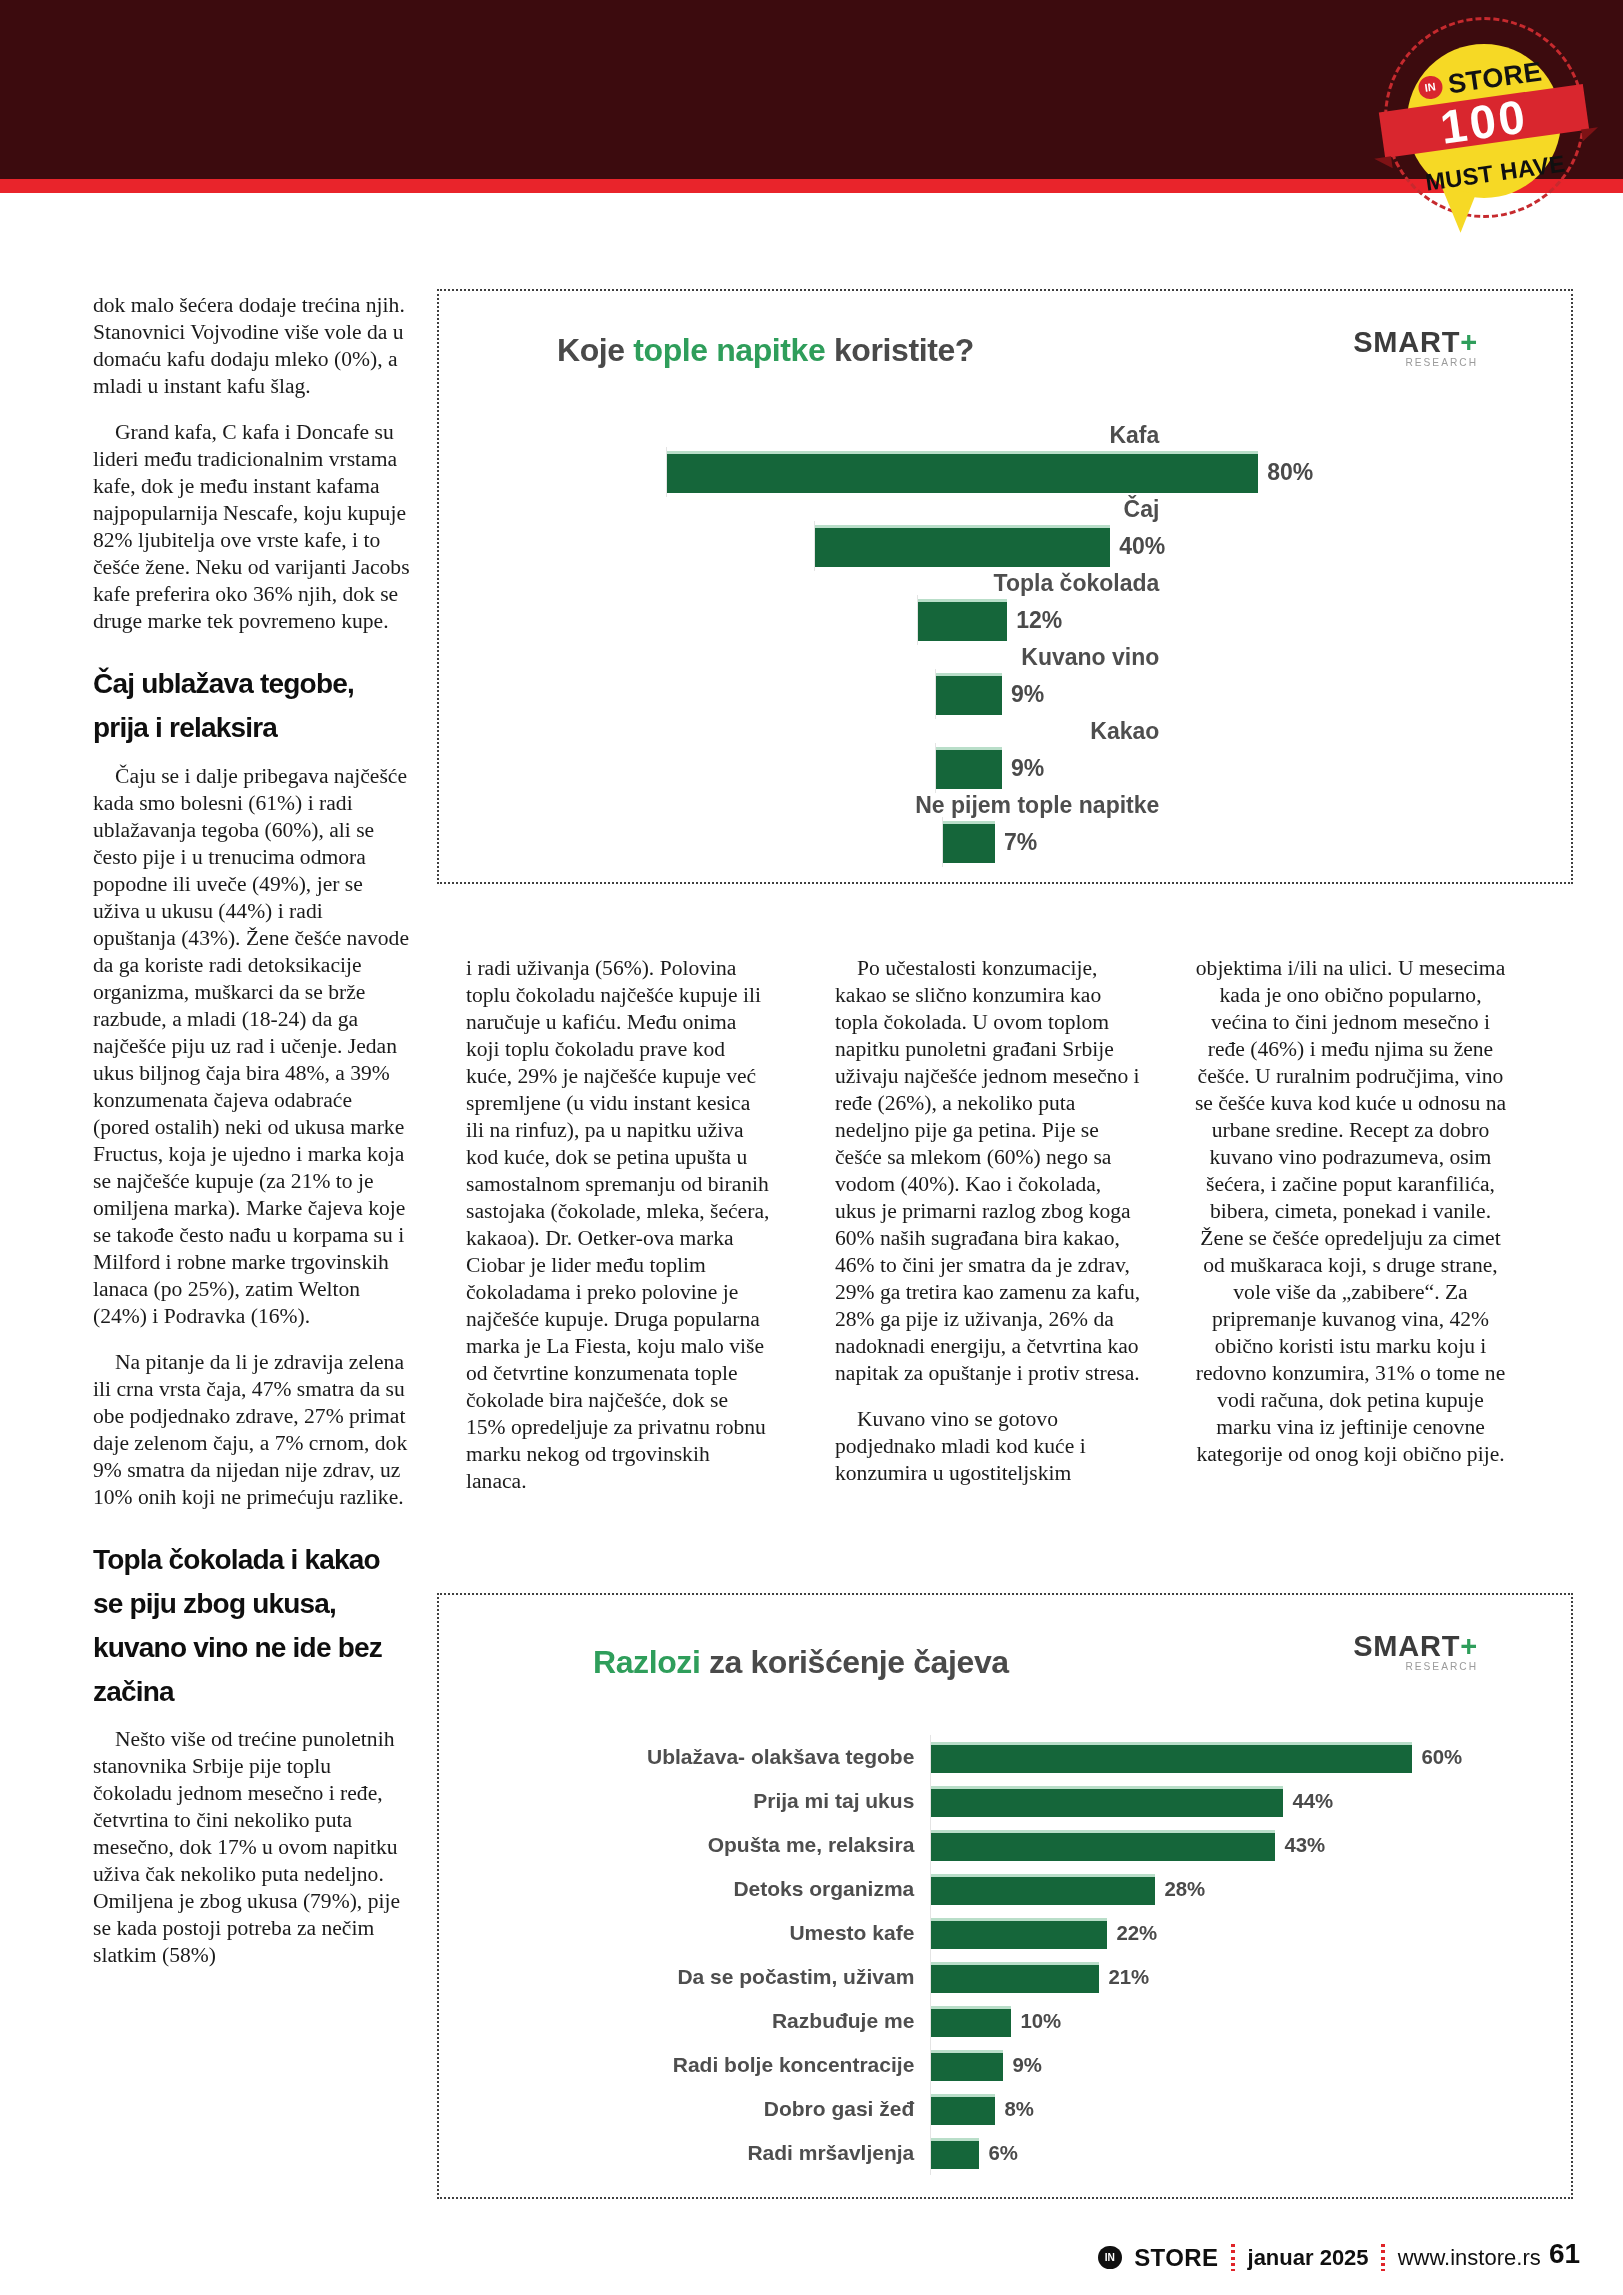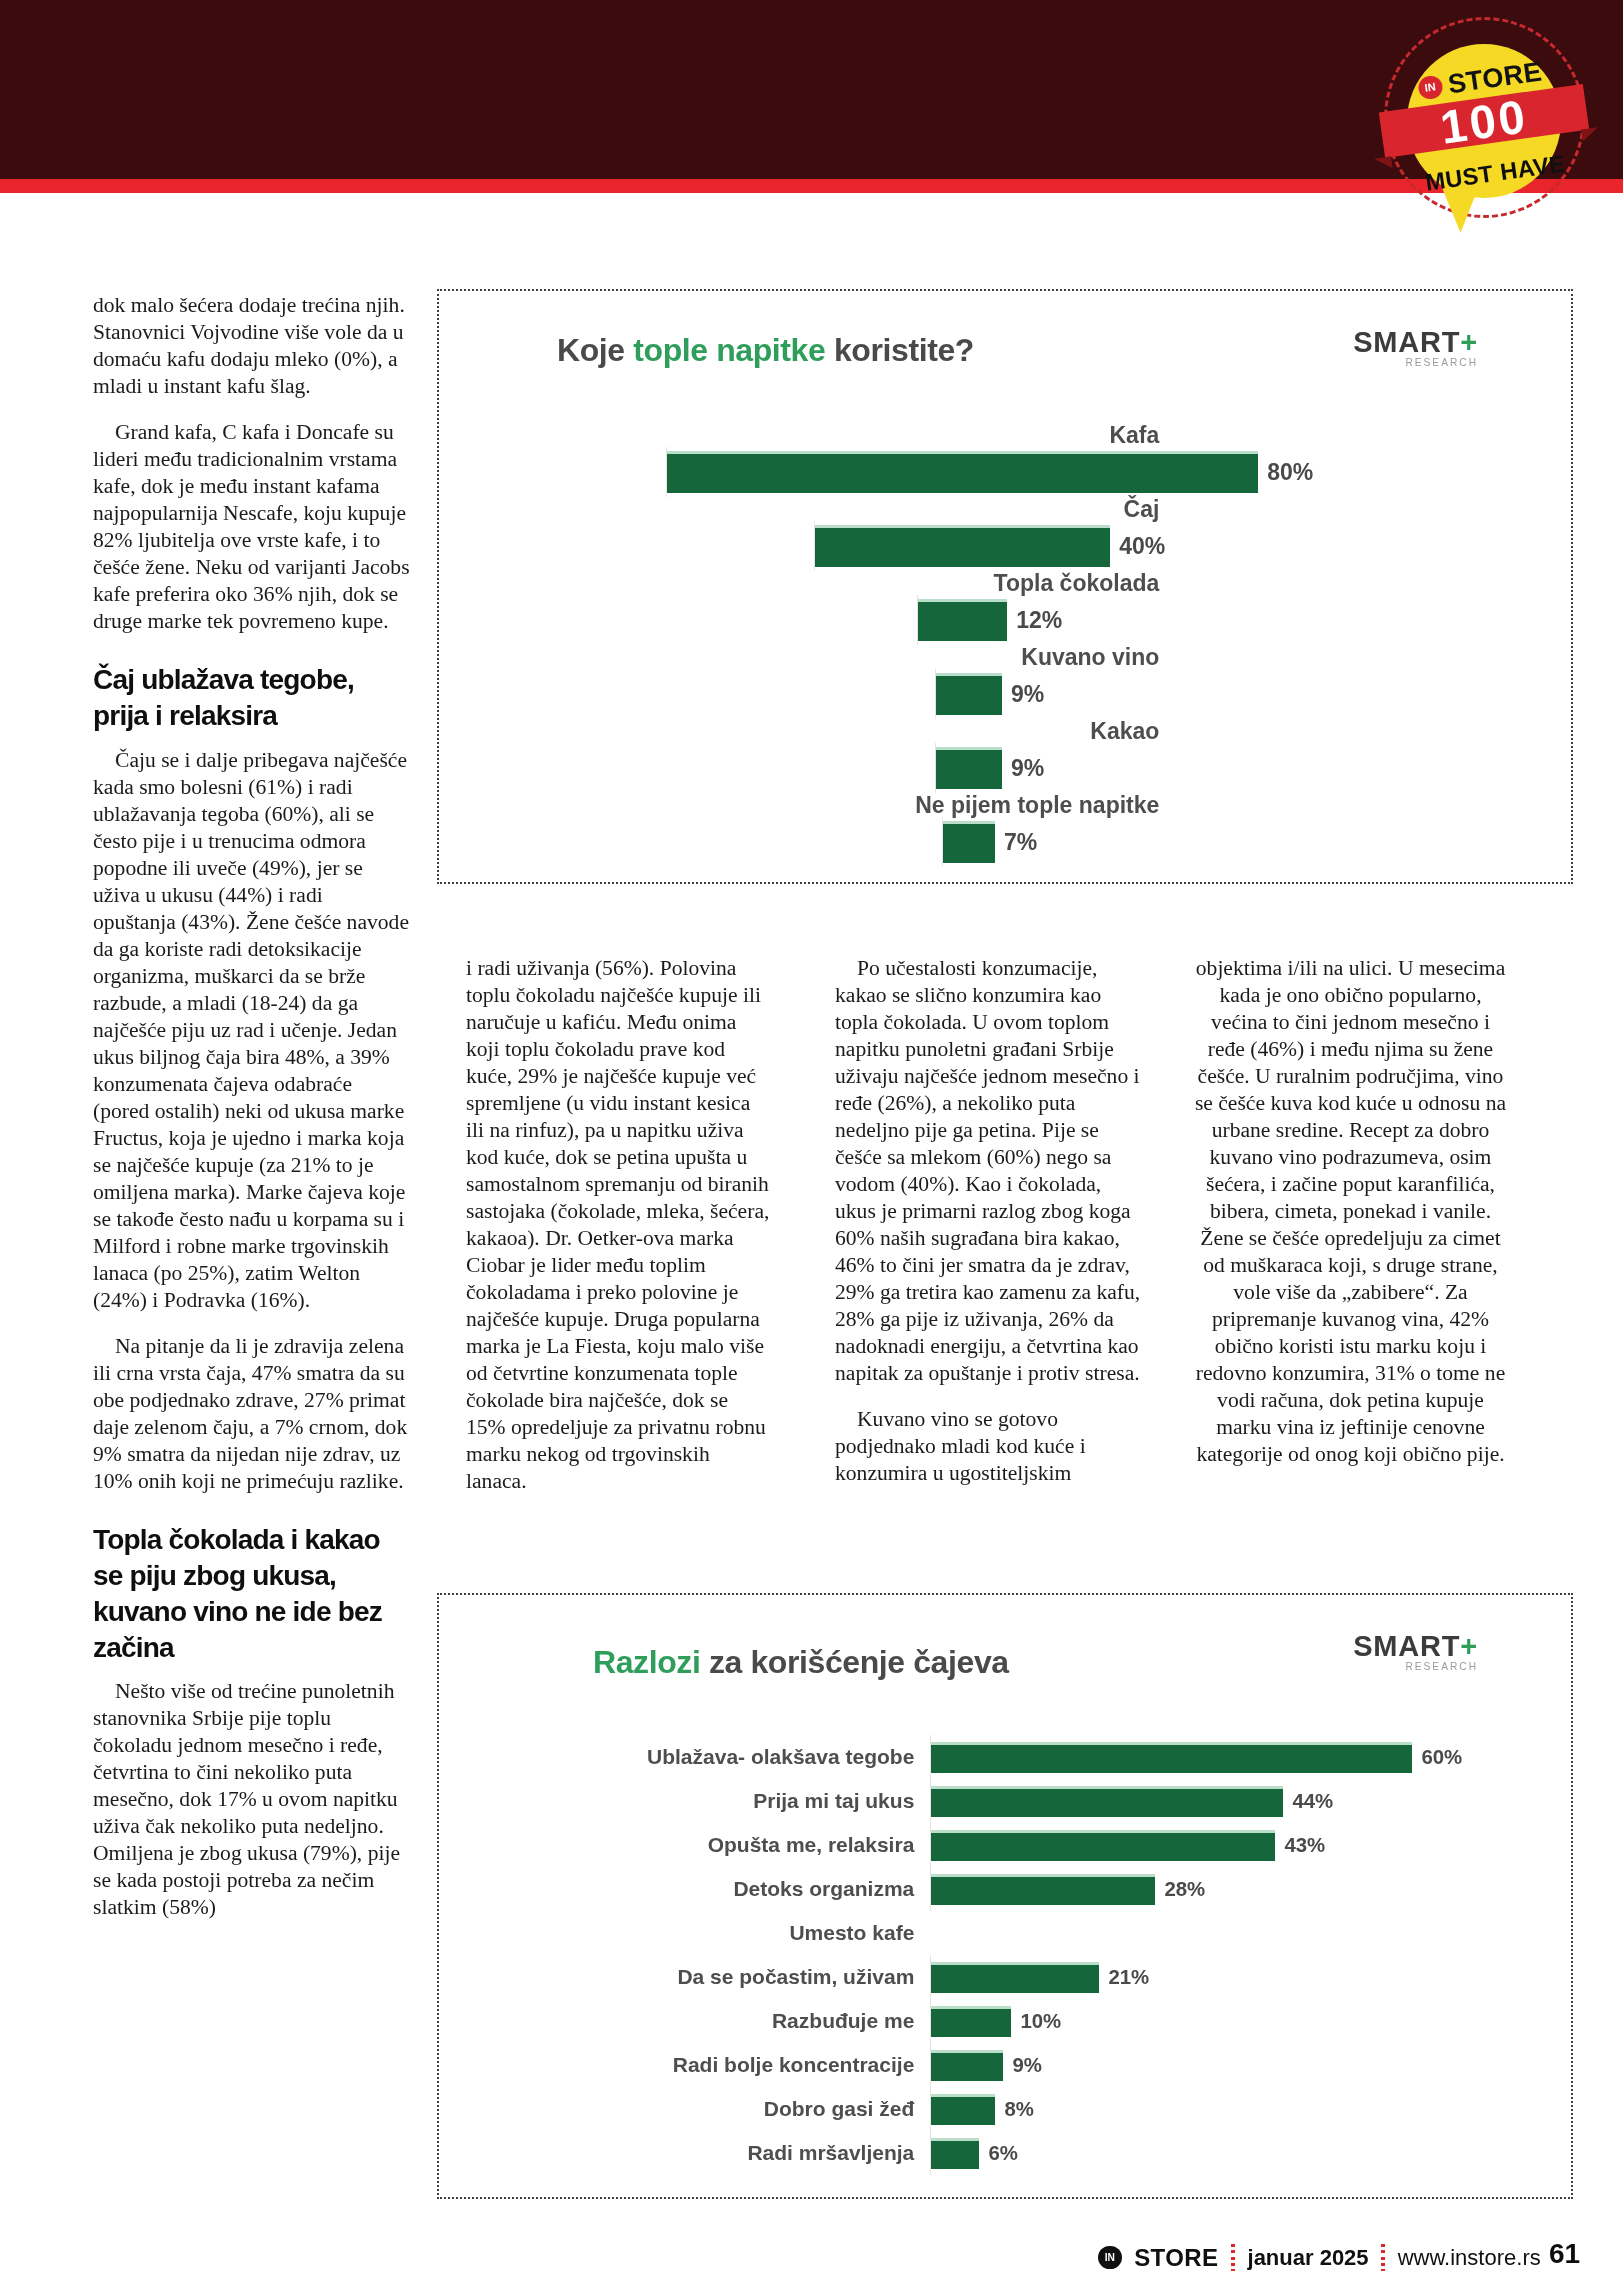--- a/index.html
+++ b/index.html
@@ -26,21 +26,21 @@
   .badge .b-must{position:absolute;left:49px;top:144px;transform:rotate(-8deg);font:700 23.6px "Liberation Sans", sans-serif;color:#101010;letter-spacing:0.4px;}
 
   
   .col{position:absolute;font-size:21.6px;line-height:27px;text-align:left;}
   .colL{left:93px;top:292px;width:317px;}
   .col2{left:466px;top:955px;width:305px;}
   .col3{left:835px;top:955px;width:311px;}
   .col4{left:1192px;top:955px;width:317px;text-align:center;}
   .col p{margin:0 0 19px;}
   .col p.ind{text-indent:22px;}
-  .col h3{font-family:"Liberation Sans", sans-serif;font-weight:700;font-size:28px;line-height:36px;letter-spacing:-0.8px;color:#0f0f0f;margin:27px 0 12.6px;}
+  .col h3{font-family:"Liberation Sans", sans-serif;font-weight:700;font-size:28px;line-height:44px;letter-spacing:-0.8px;color:#0f0f0f;margin:27px 0 12.6px;}
   .col h3:first-child{margin-top:0;}
 
   
   .chart-box{position:absolute;left:437px;width:1136px;border:2.4px dotted #3f3f3f;background:#fff;box-sizing:border-box;}
   .chart-a{top:289px;height:595px;}
   .chart-b{top:1593px;height:606px;}
   .chart-title{position:absolute;left:118px;top:41px;font:700 32px "Liberation Sans", sans-serif;letter-spacing:-0.4px;}
   .chart-b .chart-title{left:154px;top:49px;}
   .smart{position:absolute;right:93px;top:35px;text-align:right;font-family:"Liberation Sans", sans-serif;margin-left:27px;}
   .smart .s1{font-size:29px;font-weight:700;color:#3c3c3c;letter-spacing:0.8px;}
@@ -195,20 +195,24 @@
       </div>
       <div class="bar-row">
         <div class="bar-label">Detoks organizma</div>
         <div class="bar-track">
           <div class="bar" style="width: 224px; background-color: rgb(21, 102, 58);"></div>
           <span class="bar-val">28%</span>
         </div>
       </div>
       <div class="bar-row">
         <div class="bar-label">Umesto kafe</div>
+        <div class="bar-track">
+          <div class="bar" style="width: 176px; background-color: rgb(21, 102, 58);"></div>
+          <span class="bar-val">22%</span>
+        </div>
       </div>
       <div class="bar-row">
         <div class="bar-label">Da se počastim, uživam</div>
         <div class="bar-track">
           <div class="bar" style="width: 168px; background-color: rgb(21, 102, 58);"></div>
           <span class="bar-val">21%</span>
         </div>
       </div>
       <div class="bar-row">
         <div class="bar-label">Razbuđuje me</div>

